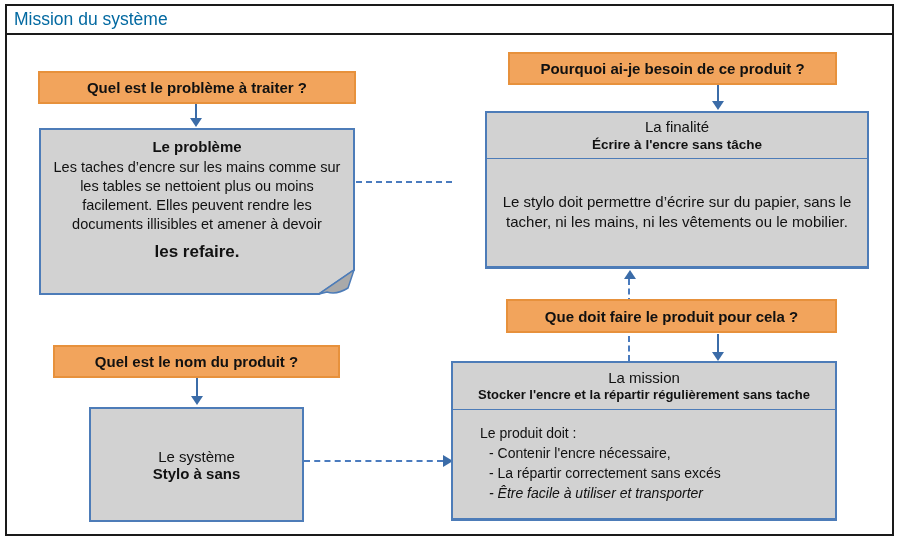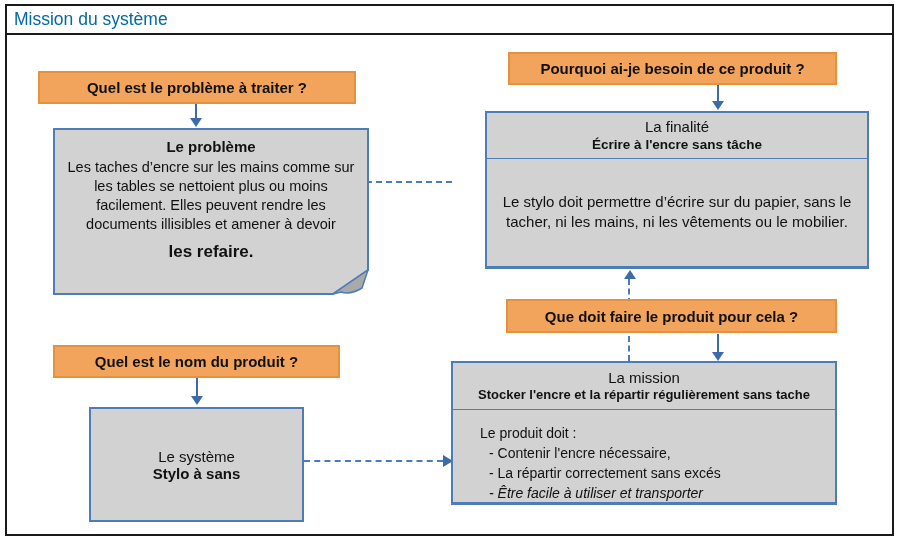--- a/index.html
+++ b/index.html
@@ -30,35 +30,35 @@
     display:flex;flex-direction:column;align-items:center;justify-content:center;
   }
   .ghead .h1{font-size:15px;line-height:1.3;}
   .ghead .h2{font-weight:bold;font-size:13.5px;line-height:1.3;white-space:nowrap;}
   .finality{left:453px;top:111px;width:384px;height:158px;margin-left:32px;}
   .finality .ghead{height:45px;}
   .finality .gbody{
     height:106px;display:flex;align-items:center;justify-content:center;
     text-align:center;font-size:15px;line-height:1.35;padding:0 10px;
   }
-  .mission{left:451px;top:361px;width:386px;height:144px;}
+  .mission{left:451px;top:361px;width:386px;height:160px;}
   .mission .ghead{height:46px;}
   .mission .ghead .h2{font-size:13px;}
   .mission .gbody{
     padding:14px 10px 0 27px;font-size:14px;line-height:1.42;text-align:left;
   }
   .system{
     left:89px;top:407px;width:215px;height:115px;border-bottom-width:2px;
     display:flex;flex-direction:column;align-items:center;justify-content:center;
     text-align:center;
   }
   .system .s1{font-size:15px;}
   .system .s2{font-size:15px;font-weight:bold;}
 
-  .note{position:absolute;left:53px;top:128px;width:316px;height:167px;z-index:1;border-radius:12px;}
+  .note{position:absolute;left:39px;top:128px;width:316px;height:167px;z-index:1;border-radius:12px;}
   .note svg{position:absolute;left:0;top:0;}
   .note .ntext{
     position:absolute;left:0;top:10px;width:100%;box-sizing:border-box;padding:0 10px;
     text-align:center;
   }
   .note .ntitle{font-weight:bold;font-size:15px;margin-bottom:3px;}
   .note .nbody{font-size:14.5px;line-height:1.3;}
   .note .nlast{font-size:17px;margin-top:9px;font-weight:bold;}
 
   .arrow-v{position:absolute;width:2px;background:#3B6CA8;z-index:2;}

